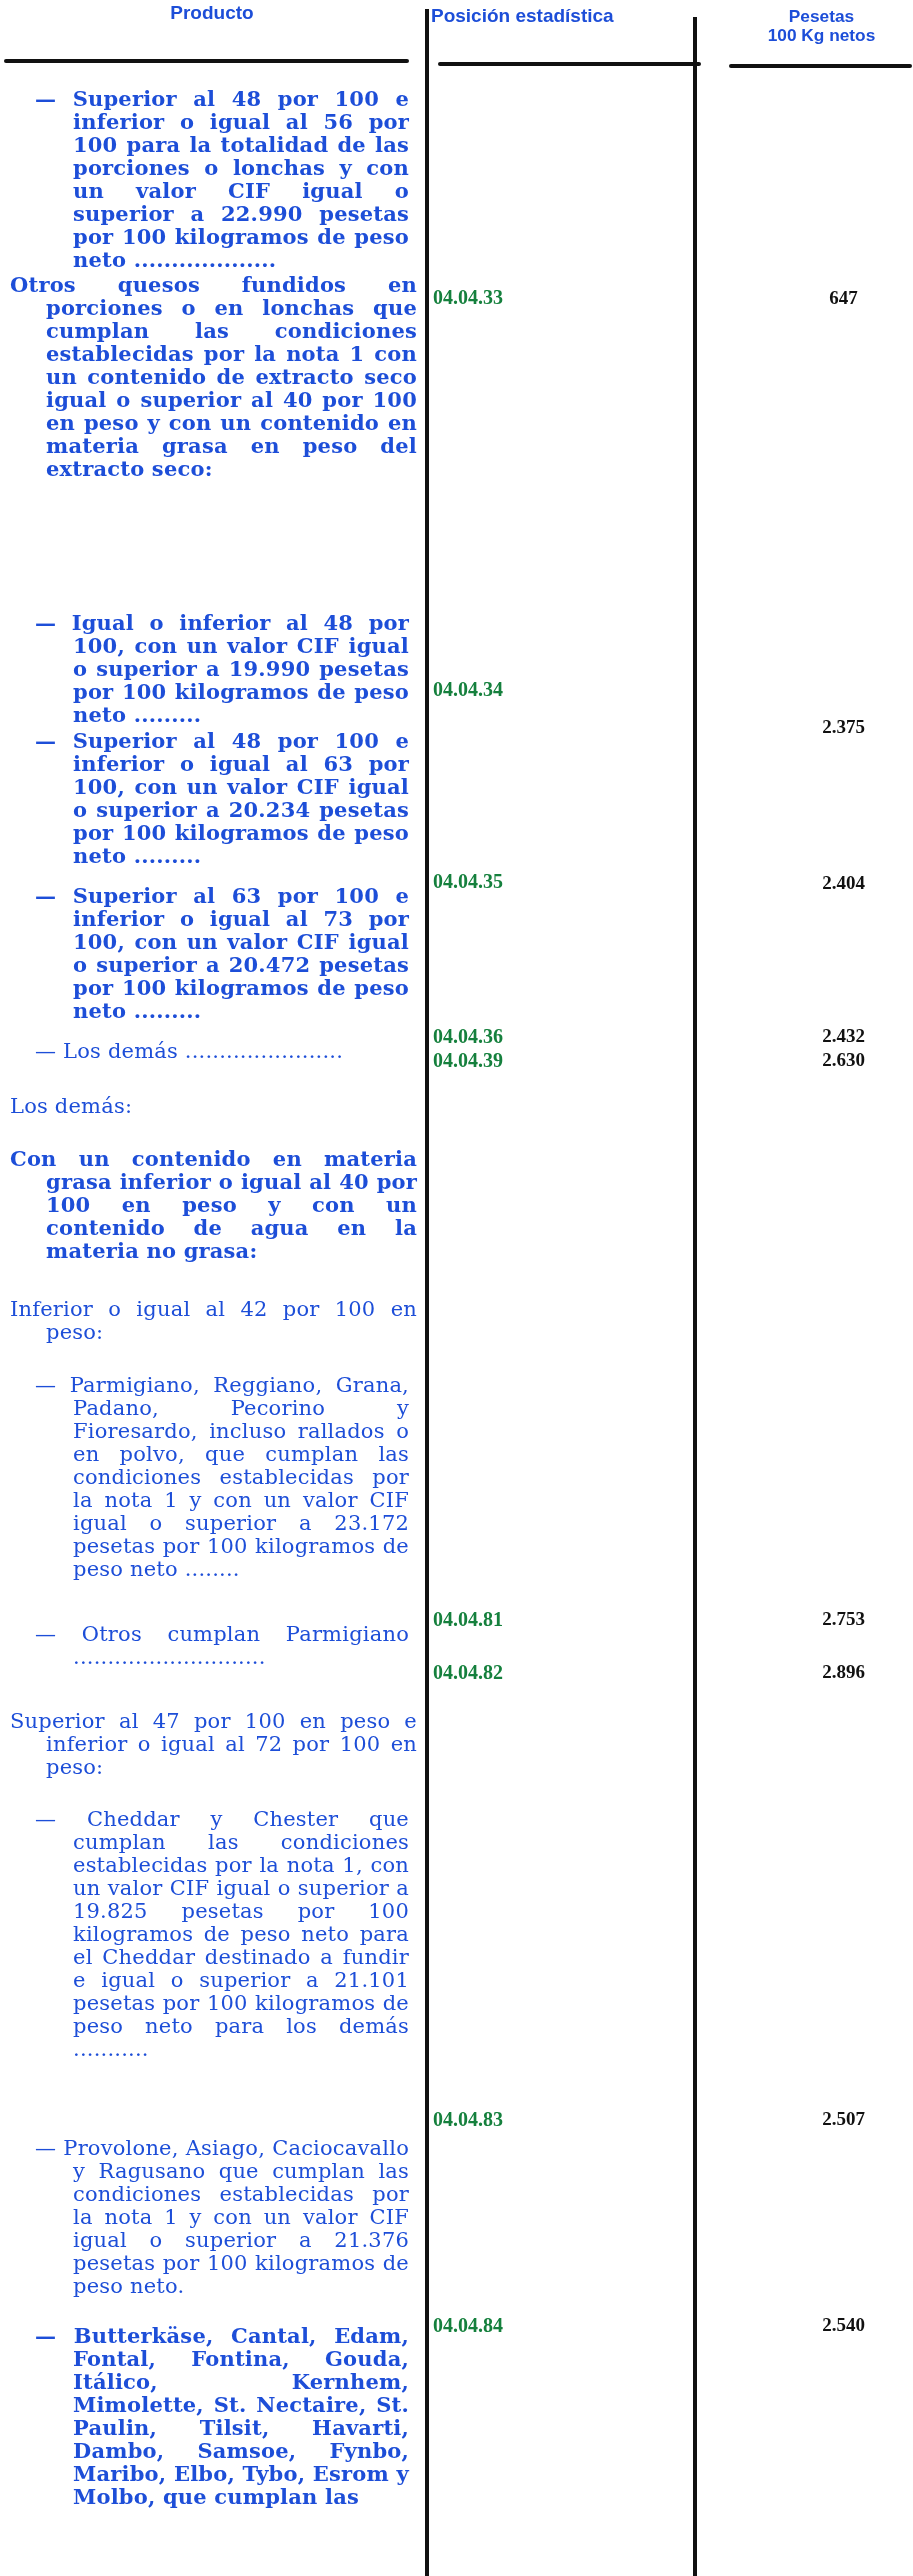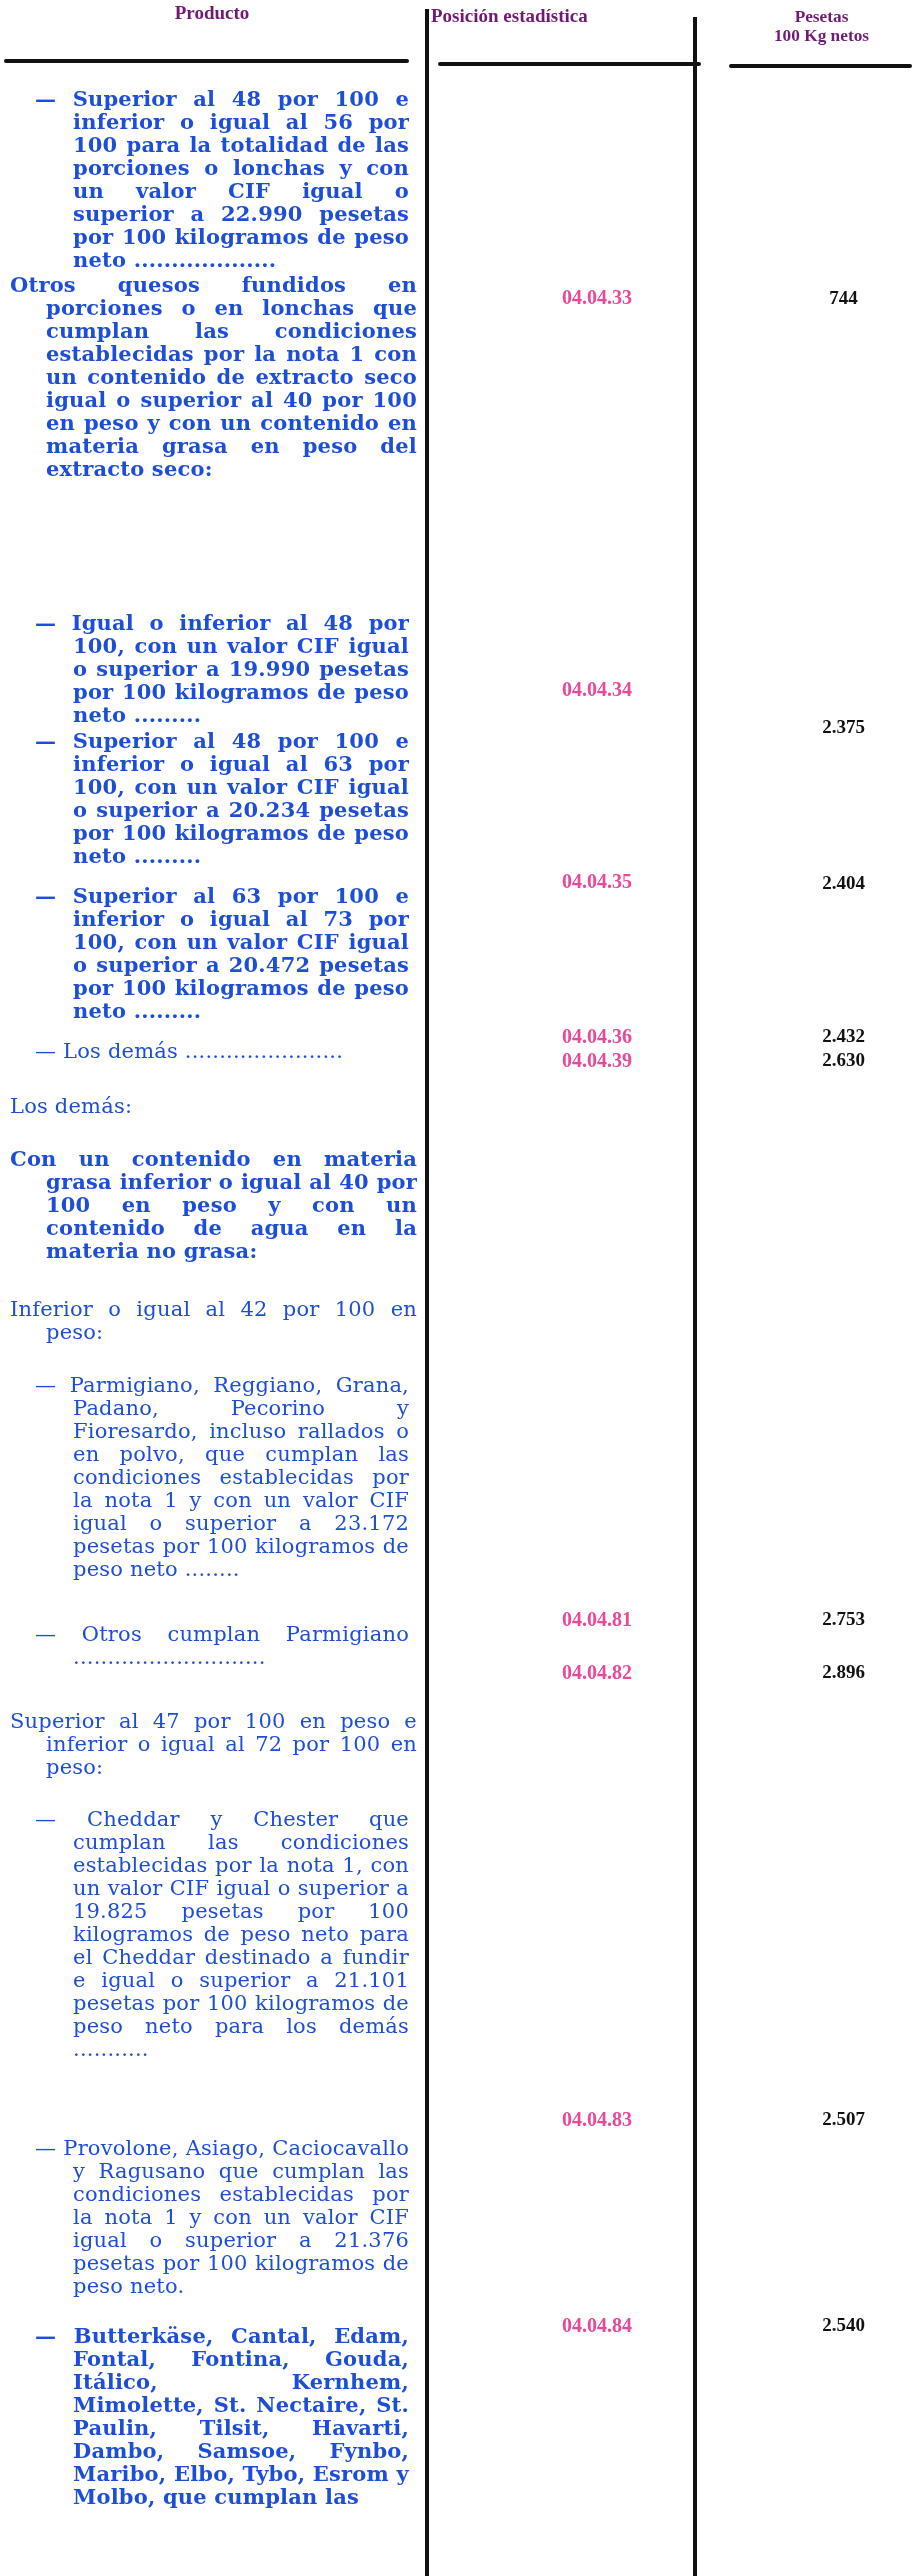--- a/index.html
+++ b/index.html
@@ -1,28 +1,28 @@
 <!DOCTYPE html>
 <html style="font-size:14px"><head>
 <meta charset="utf-8">
 <style>
   html, body { margin:0; padding:0; background:#ffffff; }
   body { width:914px; height:2576px; position:relative; overflow:hidden; color:#111; font-family:"DejaVu Serif", serif; }
-  .hdr { position:absolute; font-family:Liberation Serif, serif; font-weight:bold; color:#701a75; }
+  .hdr { position:absolute; font-family:Liberation Sans, sans-serif; font-weight:bold; color:#1d4ed8; }
   .hdr-producto { left:0; width:424px; top:1.7px; text-align:center; font-size:19px; }
   .hdr-posicion { left:431px; width:292px; top:5.2px; text-align:left; font-size:19px; }
   .hdr-pesetas { left:729px; width:185px; top:7px; text-align:center; font-size:17.3px; line-height:19px; }
   .hdr-rule { position:absolute; height:4.3px; background:#111; border-radius:2.6px; }
   .vrule { position:absolute; width:3.5px; background:#111; }
   .col1 { position:absolute; left:0; width:408px; top:0; }
   .block { position:absolute; font-size:21px; line-height:23px; font-weight:bold; text-align:justify; text-align-last:left; color:#1d4ed8; letter-spacing:0.2px; }
   .block.light { font-weight:normal; }
   .para { left:10px; width:407px; padding-left:36px; text-indent:-36px; box-sizing:border-box; }
   .dash { left:35px; width:374px; padding-left:38px; text-indent:-38px; box-sizing:border-box; }
-  .code { position:absolute; left:433px; width:199px; text-align:right; font-family:"Liberation Serif", serif; font-weight:bold; font-size:20px; color:#ec4899; }
+  .code { position:absolute; left:433px; width:199px; text-align:left; font-family:"Liberation Serif", serif; font-weight:bold; font-size:20px; color:#15803d; }
   .price { position:absolute; left:796px; width:95px; text-align:center; font-family:"Liberation Serif", serif; font-weight:bold; font-size:19px; color:#111; }
 </style>
 </head>
 <body>
 
 <div class="hdr hdr-producto">Producto</div>
 <div class="hdr hdr-posicion">Posición estadística</div>
 <div class="hdr hdr-pesetas">
   <div>Pesetas</div>
   <div>100 Kg netos</div>
@@ -46,21 +46,21 @@
   <div class="block para light" style="top:1298px;">Inferior o igual al 42 por 100 en peso:</div>
   <div class="block dash light" style="top:1374px;">— Parmigiano, Reggiano, Grana, Padano, Pecorino y Fioresardo, incluso rallados o en polvo, que cumplan las condiciones establecidas por la nota 1 y con un valor CIF igual o superior a 23.172 pesetas por 100 kilogramos de peso neto ........</div>
   <div class="block dash light" style="top:1623px;">— Otros cumplan Parmigiano ............................</div>
   <div class="block para light" style="top:1710px;">Superior al 47 por 100 en peso e inferior o igual al 72 por 100 en peso:</div>
   <div class="block dash light" style="top:1808px;">— Cheddar y Chester que cumplan las condiciones establecidas por la nota 1, con un valor CIF igual o superior a 19.825 pesetas por 100 kilogramos de peso neto para el Cheddar destinado a fundir e igual o superior a 21.101 pesetas por 100 kilogramos de peso neto para los demás ...........</div>
   <div class="block dash light" style="top:2137px;">— Provolone, Asiago, Caciocavallo y Ragusano que cumplan las condiciones establecidas por la nota 1 y con un valor CIF igual o superior a 21.376 pesetas por 100 kilogramos de peso neto.</div>
   <div class="block dash" style="top:2324px;">— Butterkäse, Cantal, Edam, Fontal, Fontina, Gouda, Itálico, Kernhem, Mimolette, St. Nectaire, St. Paulin, Tilsit, Havarti, Dambo, Samsoe, Fynbo, Maribo, Elbo, Tybo, Esrom y Molbo, que cumplan las</div>
 </div>
 
 <div class="code" style="top:286px;">04.04.33</div>
-<div class="price" style="top:287px;">744</div>
+<div class="price" style="top:287px;">647</div>
 
 <div class="code" style="top:678px;">04.04.34</div>
 <div class="price" style="top:716px;">2.375</div>
 
 <div class="code" style="top:870px;">04.04.35</div>
 <div class="price" style="top:872px;">2.404</div>
 
 <div class="code" style="top:1025px;">04.04.36</div>
 <div class="price" style="top:1025px;">2.432</div>
 

